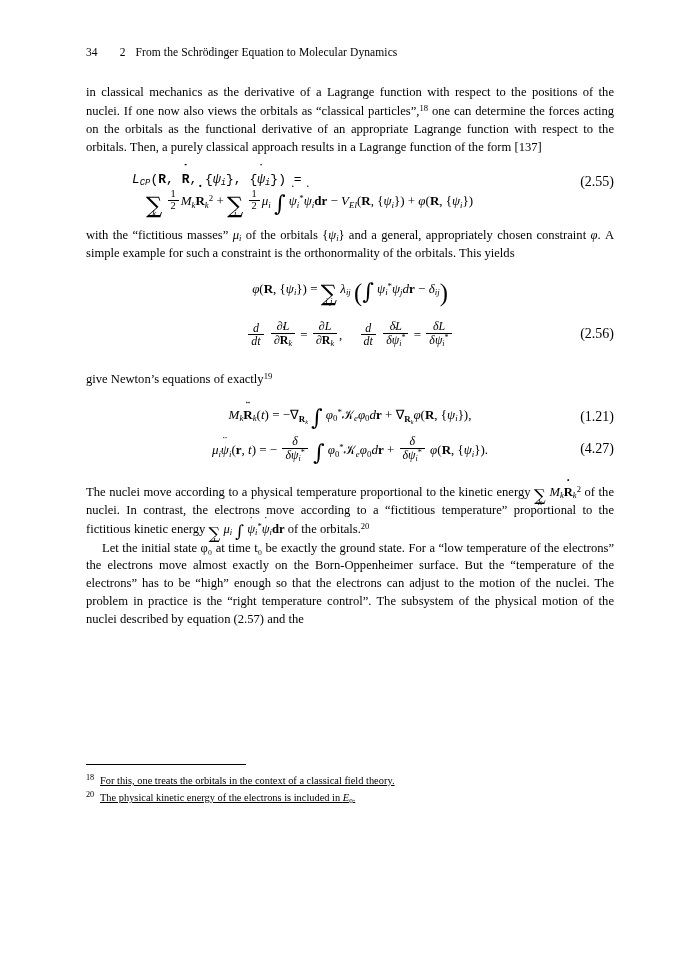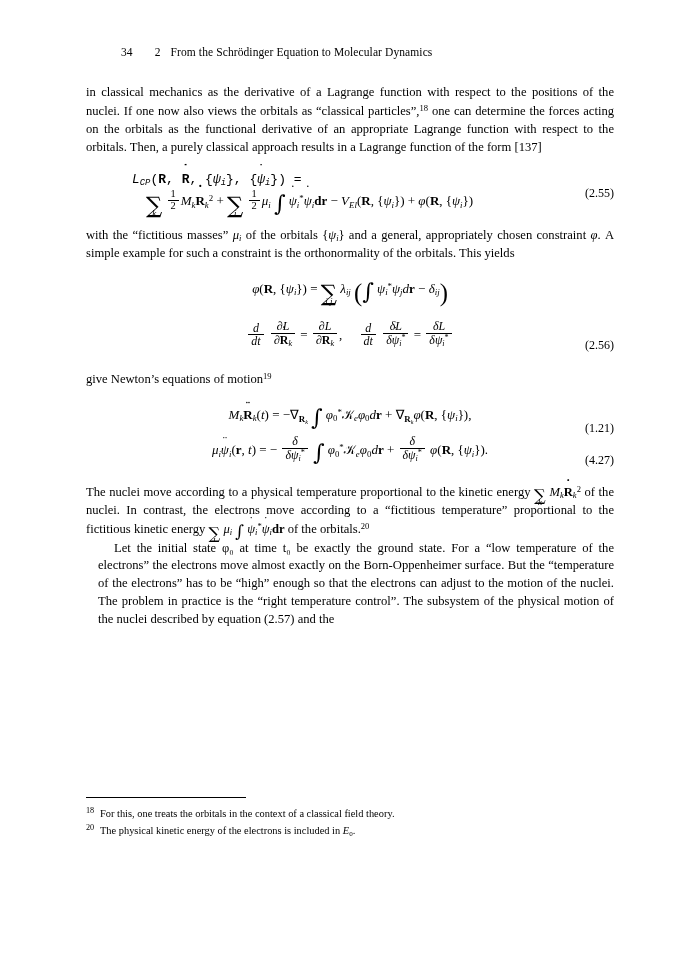--- a/index.html
+++ b/index.html
@@ -25,42 +25,40 @@
     position: absolute;
     left: 86px;
     top: 46px;
     width: 528px;
   }
   .runhead {
     font-size: 11.5px;
     letter-spacing: 0.1px;
     margin-bottom: 26px;
     white-space: nowrap;
-    margin-left: 35px;
   }
   .runhead .folio {
     font-weight: normal;
     margin-right: 22px;
   }
   .runhead .chapnum {
     margin-right: 10px;
   }
   p {
     margin: 0 0 0 0;
     font-size: 12.6px;
     line-height: 1.42;
     text-align: justify;
     text-justify: inter-word;
   }
   p.body {
     margin-bottom: 13px;
   }
   p.indent {
     text-indent: 16px;
-    margin-left: 12px;
   }
   .eq-block {
     position: relative;
     margin: 6px 0 14px 0;
     font-family: "Liberation Serif", serif;
   }
   .eq-line {
     font-size: 13px;
     line-height: 1.5;
     white-space: nowrap;
@@ -71,22 +69,22 @@
   .eq-left {
     padding-left: 46px;
     font-family: Liberation Mono, monospace;
   }
   .eq-indent2 {
     padding-left: 60px;
   }
   .eq-num {
     position: absolute;
     right: 0;
-    top: 16px;
-    font-size: 12px;
+    top: 4px;
+    font-size: 14px;
   }
   i, .it { font-style: italic; }
   .bf { font-weight: bold; }
   sub {
     font-size: 0.68em;
     vertical-align: -0.28em;
   }
   sup {
     font-size: 0.68em;
     vertical-align: 0.5em;
@@ -163,22 +161,23 @@
     content: "\00A8";
     position: absolute;
     top: -0.70em;
     left: 50%;
     transform: translateX(-50%);
     font-size: 1em;
   }
   .footnotes {
     position: absolute;
     left: 86px;
-    top: 797px;
+    top: 764px;
     width: 528px;
+    text-decoration: underline;
   }
   .fn-rule {
     width: 160px;
     height: 1px;
     background: #000;
     margin-bottom: 7px;
   }
   .fn {
     font-size: 10.4px;
     line-height: 1.5;
@@ -242,21 +241,21 @@
         =
         <span class="frac"><span class="num">∂<i>L</i></span><span class="den">∂<span class="bf">R</span><sub><i>k</i></sub></span></span>,
         &nbsp;&nbsp;&nbsp;
         <span class="frac"><span class="num"><i>d</i></span><span class="den"><i>dt</i></span></span>
         <span class="frac"><span class="num"><i>δL</i></span><span class="den"><i>δ</i><span class="dotover"><i>ψ</i></span><sub><i>i</i></sub><sup>*</sup></span></span>
         =
         <span class="frac"><span class="num"><i>δL</i></span><span class="den"><i>δψ</i><sub><i>i</i></sub><sup>*</sup></span></span>
       </div>
     </div>
 
-    <p class="body"><span>give Newton’s equations of motion</span><sup>19</sup></p>
+    <p class="body"><span>give Newton’s equations of exactly</span><sup>19</sup></p>
 
     <div class="eq-block" style="margin-top:16px; margin-bottom:10px;">
       <div class="eq-num">(1.21)</div>
       <div class="eq-line eq-center">
         <i>M</i><sub><i>k</i></sub><span class="ddotover bf">R</span><sub><i>k</i></sub>(<i>t</i>) = −∇<sub><span class="bf">R</span><sub><i>k</i></sub></sub>
         <span class="intg">∫</span> <i>φ</i><sub>0</sub><sup>*</sup>𝒦<sub><i>e</i></sub><i>φ</i><sub>0</sub><i>d</i><span class="bf">r</span> + ∇<sub><span class="bf">R</span><sub><i>k</i></sub></sub><i>φ</i>(<span class="bf">R</span>, {<i>ψ</i><sub><i>i</i></sub>}),
       </div>
     </div>
 
     <div class="eq-block" style="margin-top:4px; margin-bottom:18px;">

